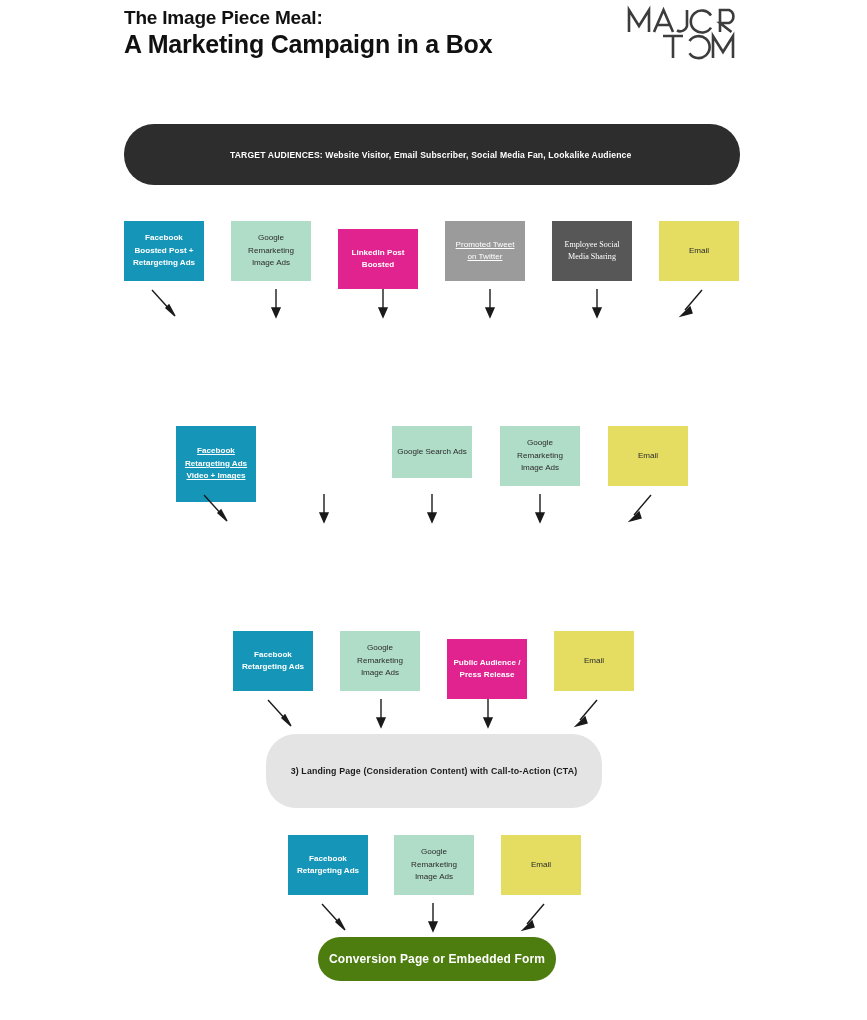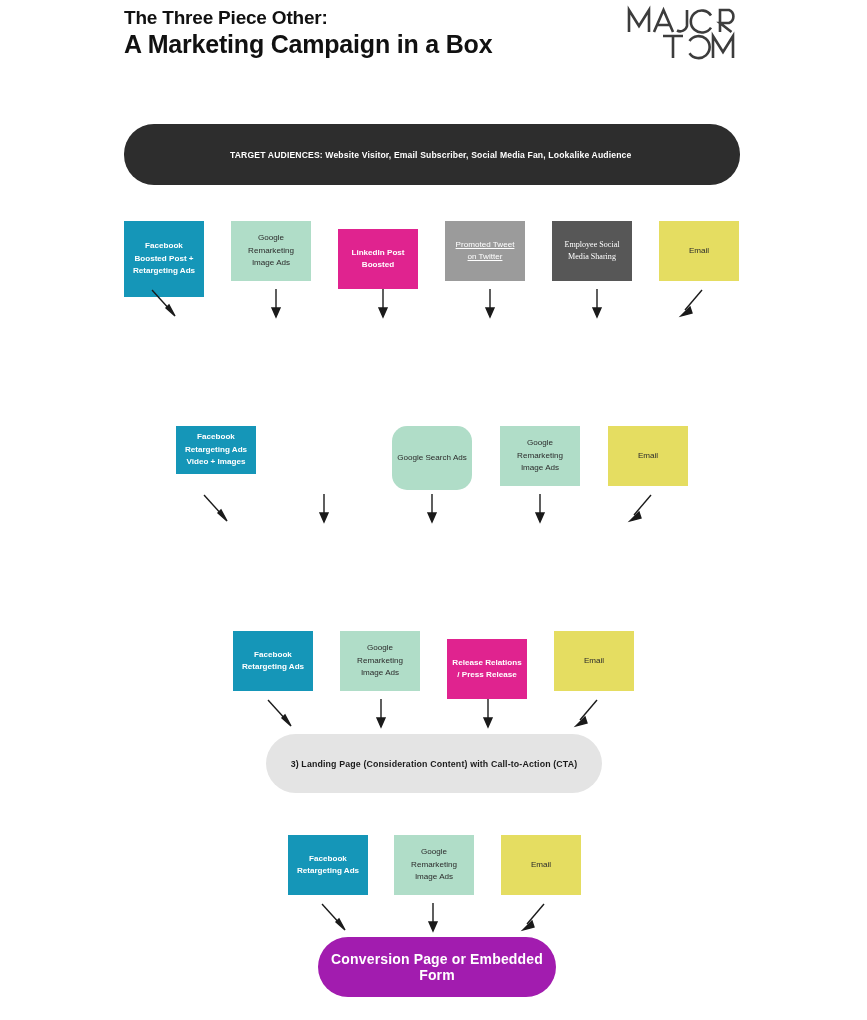--- a/index.html
+++ b/index.html
@@ -45,25 +45,25 @@
   }
   .banner-audience span{padding-left:106px;}
 
   .banner-grey{
     background:#e4e4e4;color:#1b1b1b;font-size:8.8px;
   }
   .banner-grey span{text-align:center;}
 
   .banner-blog{left:146px;top:324px;width:570px;height:59px;}
   .banner-video{left:198px;top:529px;width:462px;height:59px;}
-  .banner-landing{left:266px;top:734px;width:336px;height:59px;}
+  .banner-landing{left:266px;top:734px;width:336px;height:74px;}
 
   .banner-conversion{
-    left:318px;top:937px;width:238px;height:60px;
-    background:#a21caf;color:#ffffff;font-size:14px;
+    left:318px;top:937px;width:238px;height:44px;
+    background:#4d7c0f;color:#ffffff;font-size:12px;
   }
   .banner-conversion span{text-align:center;}
 
   
   .box{
     position:absolute;
     display:flex;align-items:center;justify-content:center;
     text-align:center;
     font-size:8.1px;line-height:12.4px;
     padding:0 5px;
@@ -80,21 +80,21 @@
   
   .arrow{position:absolute;pointer-events:none;}
   .arrow svg{display:block;overflow:visible;}
 </style>
 </head>
 <body>
 
 <div class="page">
 
   <div class="title">
-    <span class="l1">The Three Piece Other:</span>
+    <span class="l1">The Image Piece Meal:</span>
     <span class="l2">A Marketing Campaign in a Box</span>
   </div>
 
   <div class="logo" title="MAJOR TOM">
     <svg width="130" height="62" viewBox="0 0 130 62" aria-label="MAJOR TOM logo">
       <g fill="none" stroke="#3c3c3c" stroke-width="2.6" stroke-linecap="butt">
 
         <path d="M4 30 L4 8 L14 24 L24 8 L24 30"></path>
 
         <path d="M29 30 L38.5 8 L48 30 M32.5 23 L44.5 23"></path>
@@ -111,21 +111,21 @@
 
         <path d="M88 56 L88 34 L98 50 L108 34 L108 56"></path>
       </g>
     </svg>
   </div>
 
   <div class="banner banner-audience">
     <span>TARGET AUDIENCES: Website Visitor, Email Subscriber, Social Media Fan, Lookalike Audience</span>
   </div>
 
-  <div class="box c-facebook" style="left:124px;top:221px;width:80px;height:76px;">
+  <div class="box c-facebook" style="left:124px;top:221px;width:80px;height:60px;">
     <span class="lbl">Facebook Boosted Post + Retargeting Ads</span>
   </div>
   <div class="box c-google" style="left:231px;top:221px;width:80px;height:60px;">
     <span class="lbl">Google Remarketing Image Ads</span>
   </div>
   <div class="box c-pink" style="left:338px;top:221px;width:80px;height:60px;">
     <span class="lbl">LinkedIn Post Boosted</span>
   </div>
   <div class="box c-grey" style="left:445px;top:221px;width:80px;height:60px;">
     <span class="lbl">Promoted Tweet on Twitter</span>
@@ -180,24 +180,24 @@
   <div class="arrow" style="left:676px;top:288px;">
     <svg width="34" height="32">
         <g stroke="#1a1a1a" stroke-width="1.4" fill="#1a1a1a">
       <line x1="26" y1="2" x2="9" y2="22"></line>
           <polygon points="14,19 5,28 16,25"></polygon>
     </g>
       </svg>
   </div>
 
 
-  <div class="box c-facebook" style="left:176px;top:426px;width:80px;height:48px;">
+  <div class="box c-facebook" style="left:176px;top:426px;width:80px;height:76px;text-decoration:underline;">
     <span class="lbl">Facebook Retargeting Ads Video + Images</span>
   </div>
-  <div class="box c-google" style="left:392px;top:426px;width:80px;height:64px;border-radius:15px;">
+  <div class="box c-google" style="left:392px;top:426px;width:80px;height:52px;">
     <span class="lbl">Google Search Ads</span>
   </div>
   <div class="box c-google" style="left:500px;top:426px;width:80px;height:60px;">
     <span class="lbl">Google Remarketing Image Ads</span>
   </div>
   <div class="box c-email" style="left:608px;top:426px;width:80px;height:60px;">
     <span class="lbl">Email</span>
   </div>
 
   <div class="arrow" style="left:202px;top:493px;">
@@ -242,21 +242,21 @@
   </div>
 
 
   <div class="box c-facebook" style="left:233px;top:631px;width:80px;height:60px;">
     <span class="lbl">Facebook Retargeting Ads</span>
   </div>
   <div class="box c-google" style="left:340px;top:631px;width:80px;height:60px;">
     <span class="lbl">Google Remarketing Image Ads</span>
   </div>
   <div class="box c-pink" style="left:447px;top:631px;width:80px;height:60px;">
-    <span class="lbl">Release Relations / Press Release</span>
+    <span class="lbl">Public Audience / Press Release</span>
   </div>
   <div class="box c-email" style="left:554px;top:631px;width:80px;height:60px;">
     <span class="lbl">Email</span>
   </div>
 
   <div class="arrow" style="left:266px;top:698px;">
     <svg width="34" height="32">
         <g stroke="#1a1a1a" stroke-width="1.4" fill="#1a1a1a">
       <line x1="2" y1="2" x2="21" y2="23"></line>
           <polygon points="16,20 25,28 19,17"></polygon>

